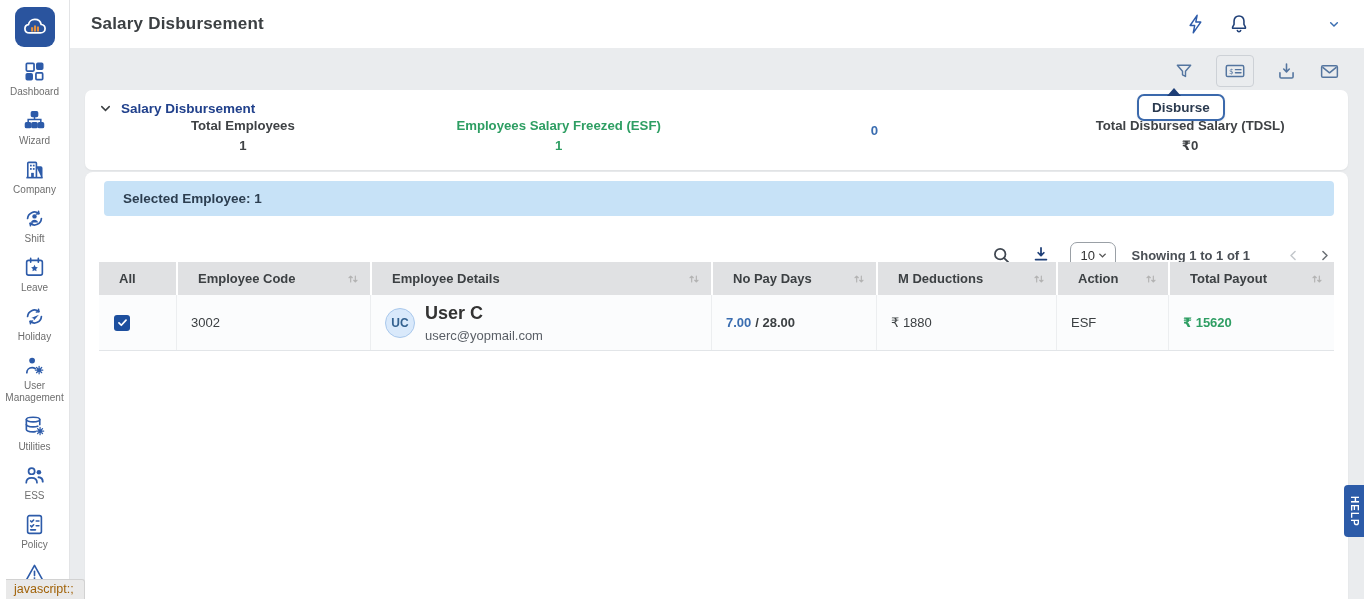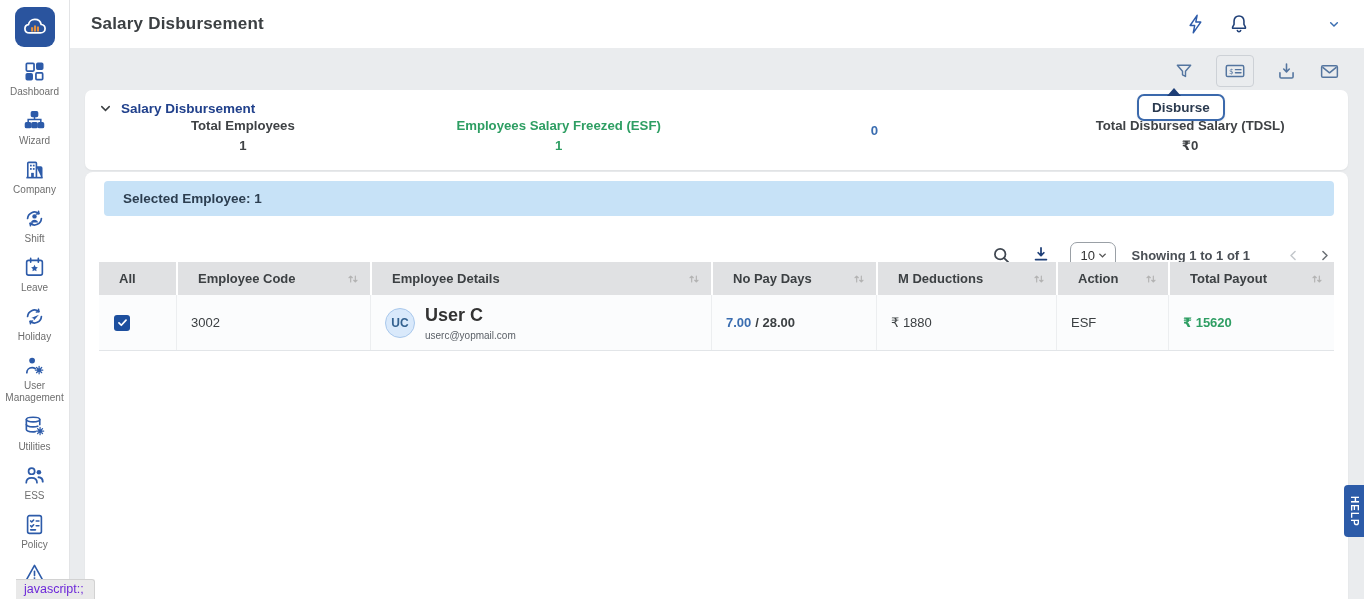--- a/index.html
+++ b/index.html
@@ -61,28 +61,28 @@
   .sort-ico { margin-left:auto; }
   .g-row { display:flex; height:56px; background:#fbfcfd; border-bottom:1px solid #e2e5e8; }
   .g-row .dc { display:flex; align-items:center; font-size:13px; color:#3c4043; padding:0 10px 0 14px; border-left:1px solid #eceef0; }
   .g-row .dc:first-child { border-left:none; }
   .w0{width:77px}.w1{width:194px}.w2{width:341px}.w3{width:165px}.w4{width:180px}.w5{width:112px}.w6{width:166px}
 
   .checkbox { width:16px; height:16px; background:#1d4f9e; border-radius:3px; display:flex; align-items:center; justify-content:center; cursor:pointer; margin-left:1px; }
   .emp-cell { gap:10px; }
   .uc-avatar { width:30px; height:30px; border-radius:50%; background:#d9e9fb; border:1px solid #a9c8ec; color:#33618f; font-size:12px; font-weight:600; display:flex; align-items:center; justify-content:center; flex:0 0 auto; }
   .emp-name { font-size:18px; font-weight:600; color:#333; }
-  .emp-email { font-size:10px; color:#5a5f66; margin-top:4px; }
+  .emp-email { font-size:13px; color:#5a5f66; margin-top:4px; }
   .npd-used { color:#3a6db0; font-weight:700; }
   .npd-total { color:#3c4043; font-weight:600; margin-left:4px; }
   .payout { color:#2e9e63; font-weight:600; }
 
   
   .help-tab { position:absolute; right:0; top:485px; width:20px; height:52px; background:#2c5ba8; border-radius:4px 0 0 4px; color:#fff; font-size:10px; font-weight:700; letter-spacing:1px; writing-mode:vertical-rl; display:flex; align-items:center; justify-content:center; cursor:pointer; z-index:50; }
-  .status-bar { position:absolute; left:16px; bottom:0; background:#e9e9e9; border:1px solid #d2d2d2; border-left:none; border-bottom:none; border-radius:0 3px 0 0; padding:2px 10px 3px 8px; font-size:12.5px; color:#6d28d9; z-index:60; }
+  .status-bar { position:absolute; left:6px; bottom:0; background:#e9e9e9; border:1px solid #d2d2d2; border-left:none; border-bottom:none; border-radius:0 3px 0 0; padding:2px 10px 3px 8px; font-size:12.5px; color:#a16207; z-index:60; }
 </style>
 </head>
 <body>
 
 <div class="sidebar">
   <div class="logo">
     <svg width="26" height="26" viewBox="0 0 24 24">
       <path d="M7 17.5c-2.5 0-4.3-1.6-4.3-3.9 0-2 1.4-3.5 3.3-3.8C6.4 7 8.8 5 11.8 5c3 0 5.4 2 5.9 4.7 2 .2 3.6 1.7 3.6 3.8 0 2.3-1.8 4-4.3 4z" fill="none" stroke="#fff" stroke-width="1.6" stroke-linejoin="round"></path>
       <rect x="8.4" y="12.2" width="1.9" height="4" fill="#e8923c"></rect>
       <rect x="11.1" y="10.6" width="1.9" height="5.6" fill="#e8923c"></rect>

